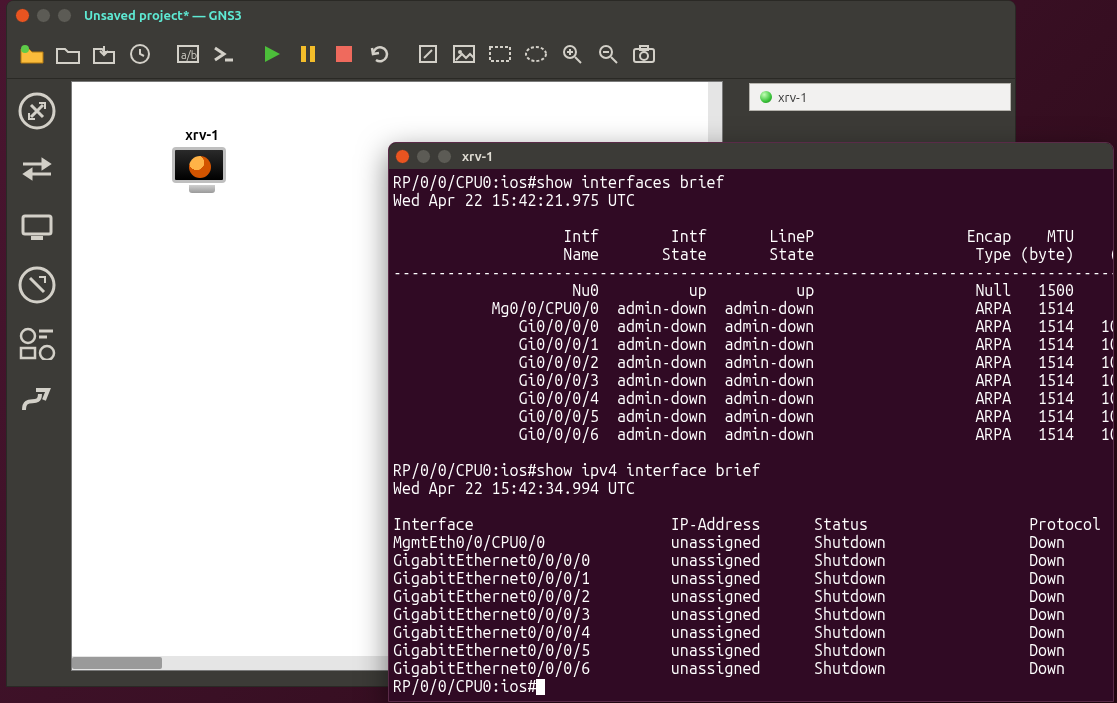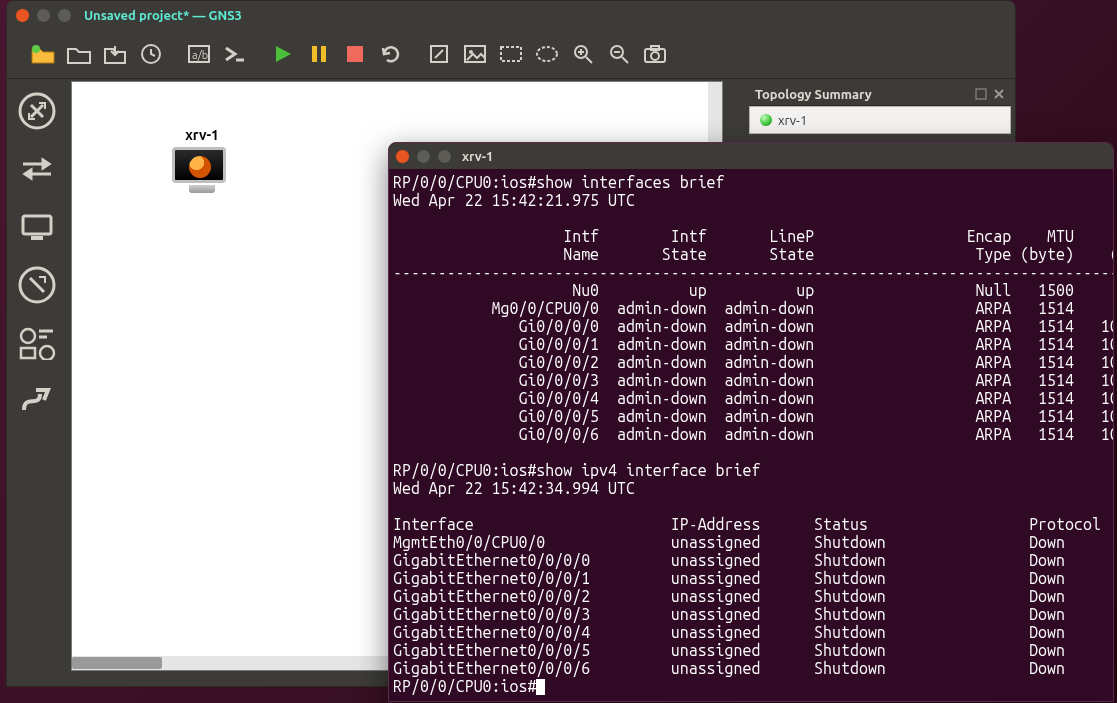--- a/index.html
+++ b/index.html
@@ -29,21 +29,21 @@
   }
   .wc { display:flex; gap:6px; }
   .wc .btn { width:15px; height:15px; border-radius:50%; background:#5c5b55; border:1px solid #3a3935;}
   .wc .btn.close { background:#e95420; }
   .titlebar .title { color:#5eead4; font-size:13px; margin-left:12px; font-weight:bold;}
   .toolbar {
     background:#3c3b37;
     height:50px;
     display:flex;
     align-items:center;
-    padding:0 20px;
+    padding:0 9px;
     gap:4px;
     border-bottom:1px solid #2a2925;
   }
   .tbtn {
     width:32px; height:32px;
     display:flex; align-items:center; justify-content:center;
     color:#d3d0c8;
   }
   .tsep { width:8px; }
   .mainrow { display:flex; height:607px; }
@@ -320,31 +320,20 @@
           </div>
         </div>
         <div class="scroll-panel"></div>
         <div class="scroll-hpanel">
             <div class="hthumb"></div>
           </div>
       </div>
     </div>
 
     <div class="right-dock">
-      <div class="panel-title">
-        <span>Topology Summary</span>
-        <span style="display:flex;gap:6px">
-          <svg width="12" height="12">
-              <rect x="1" y="1" width="10" height="10" fill="none" stroke="#9a988f"></rect>
-            </svg>
-          <svg width="12" height="12">
-              <path d="M2 2 L10 10 M10 2 L2 10" stroke="#9a988f" stroke-width="2"></path>
-            </svg>
-        </span>
-      </div>
       <div class="panel-body">
         <div class="node-row">
           <span class="dot-green"></span>
           <span>xrv-1</span>
         </div>
       </div>
     </div>
   </div>
 </div>
 

